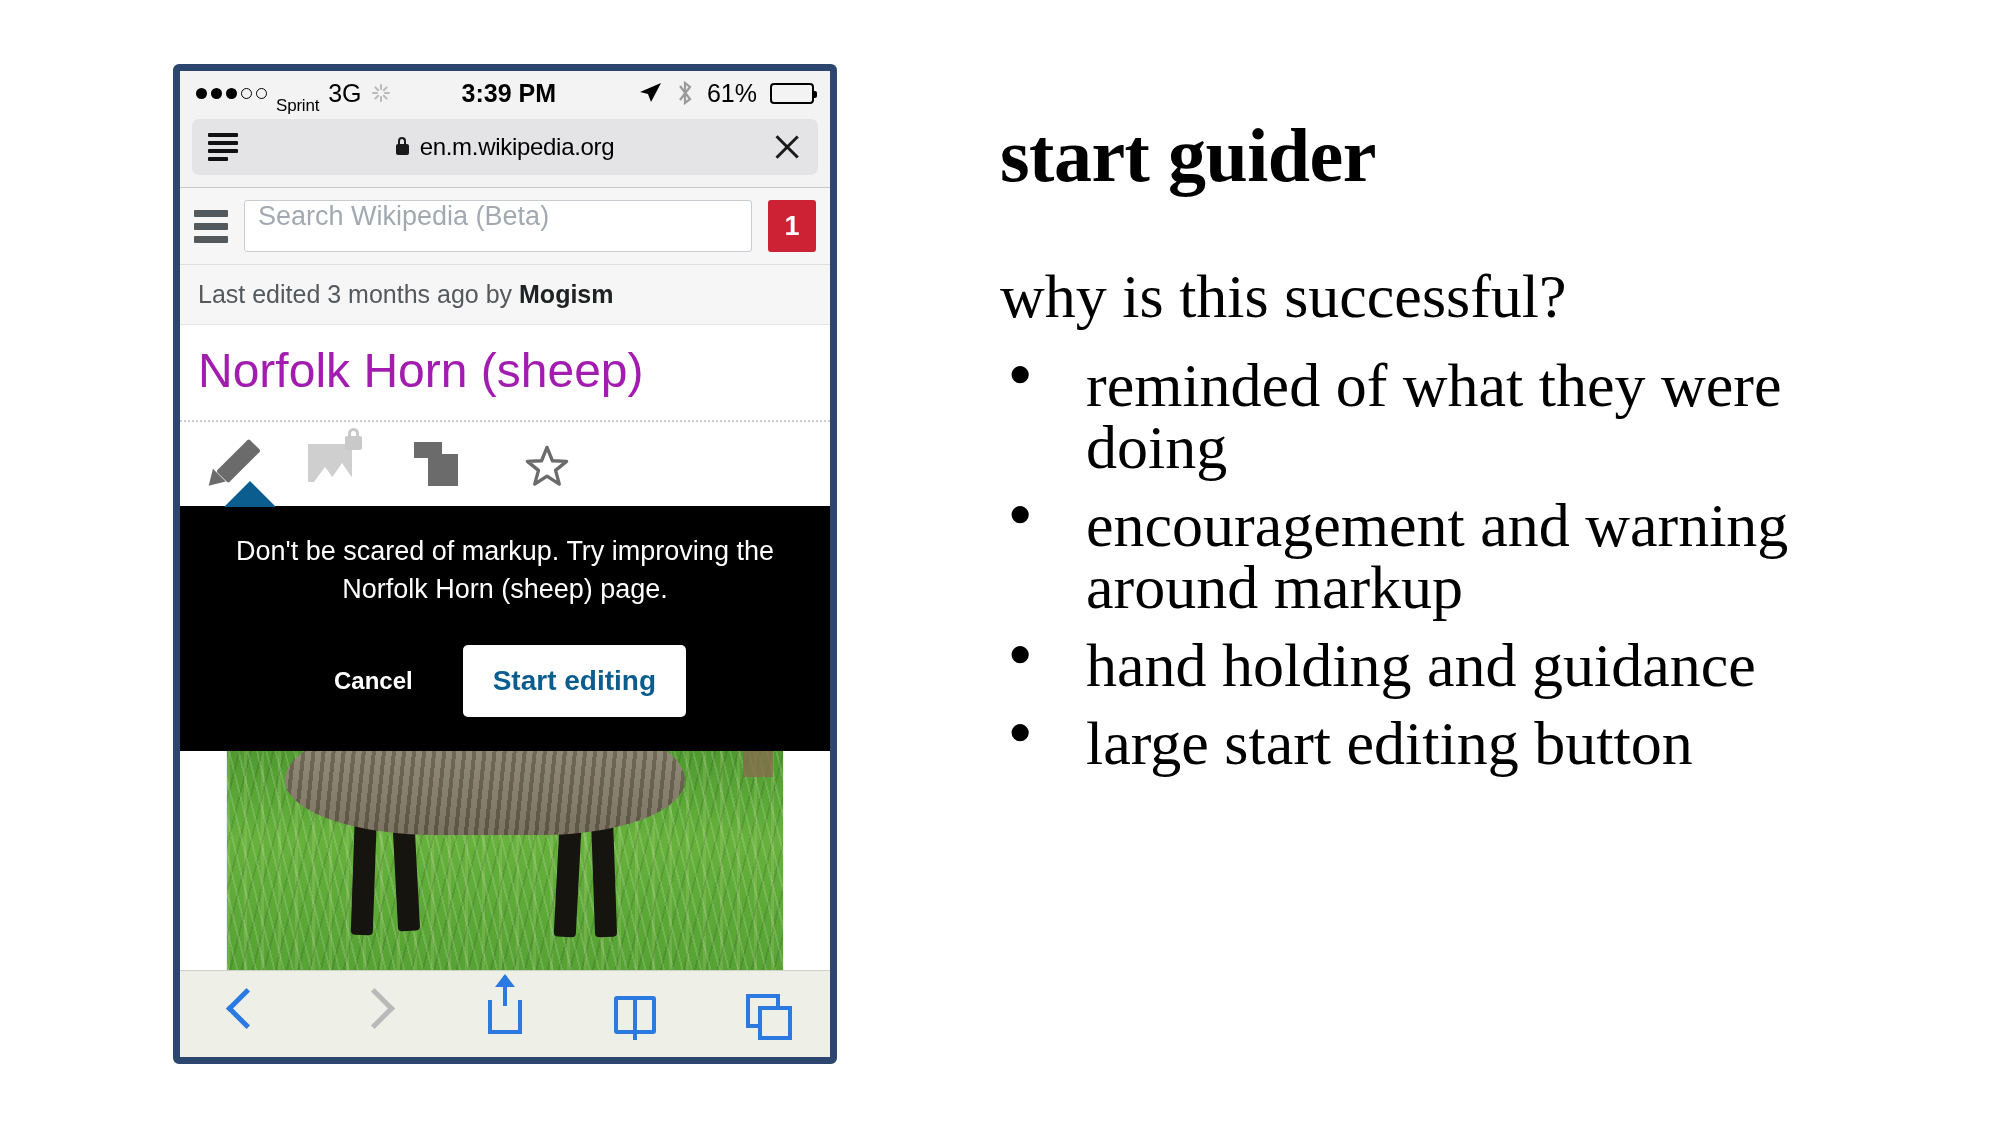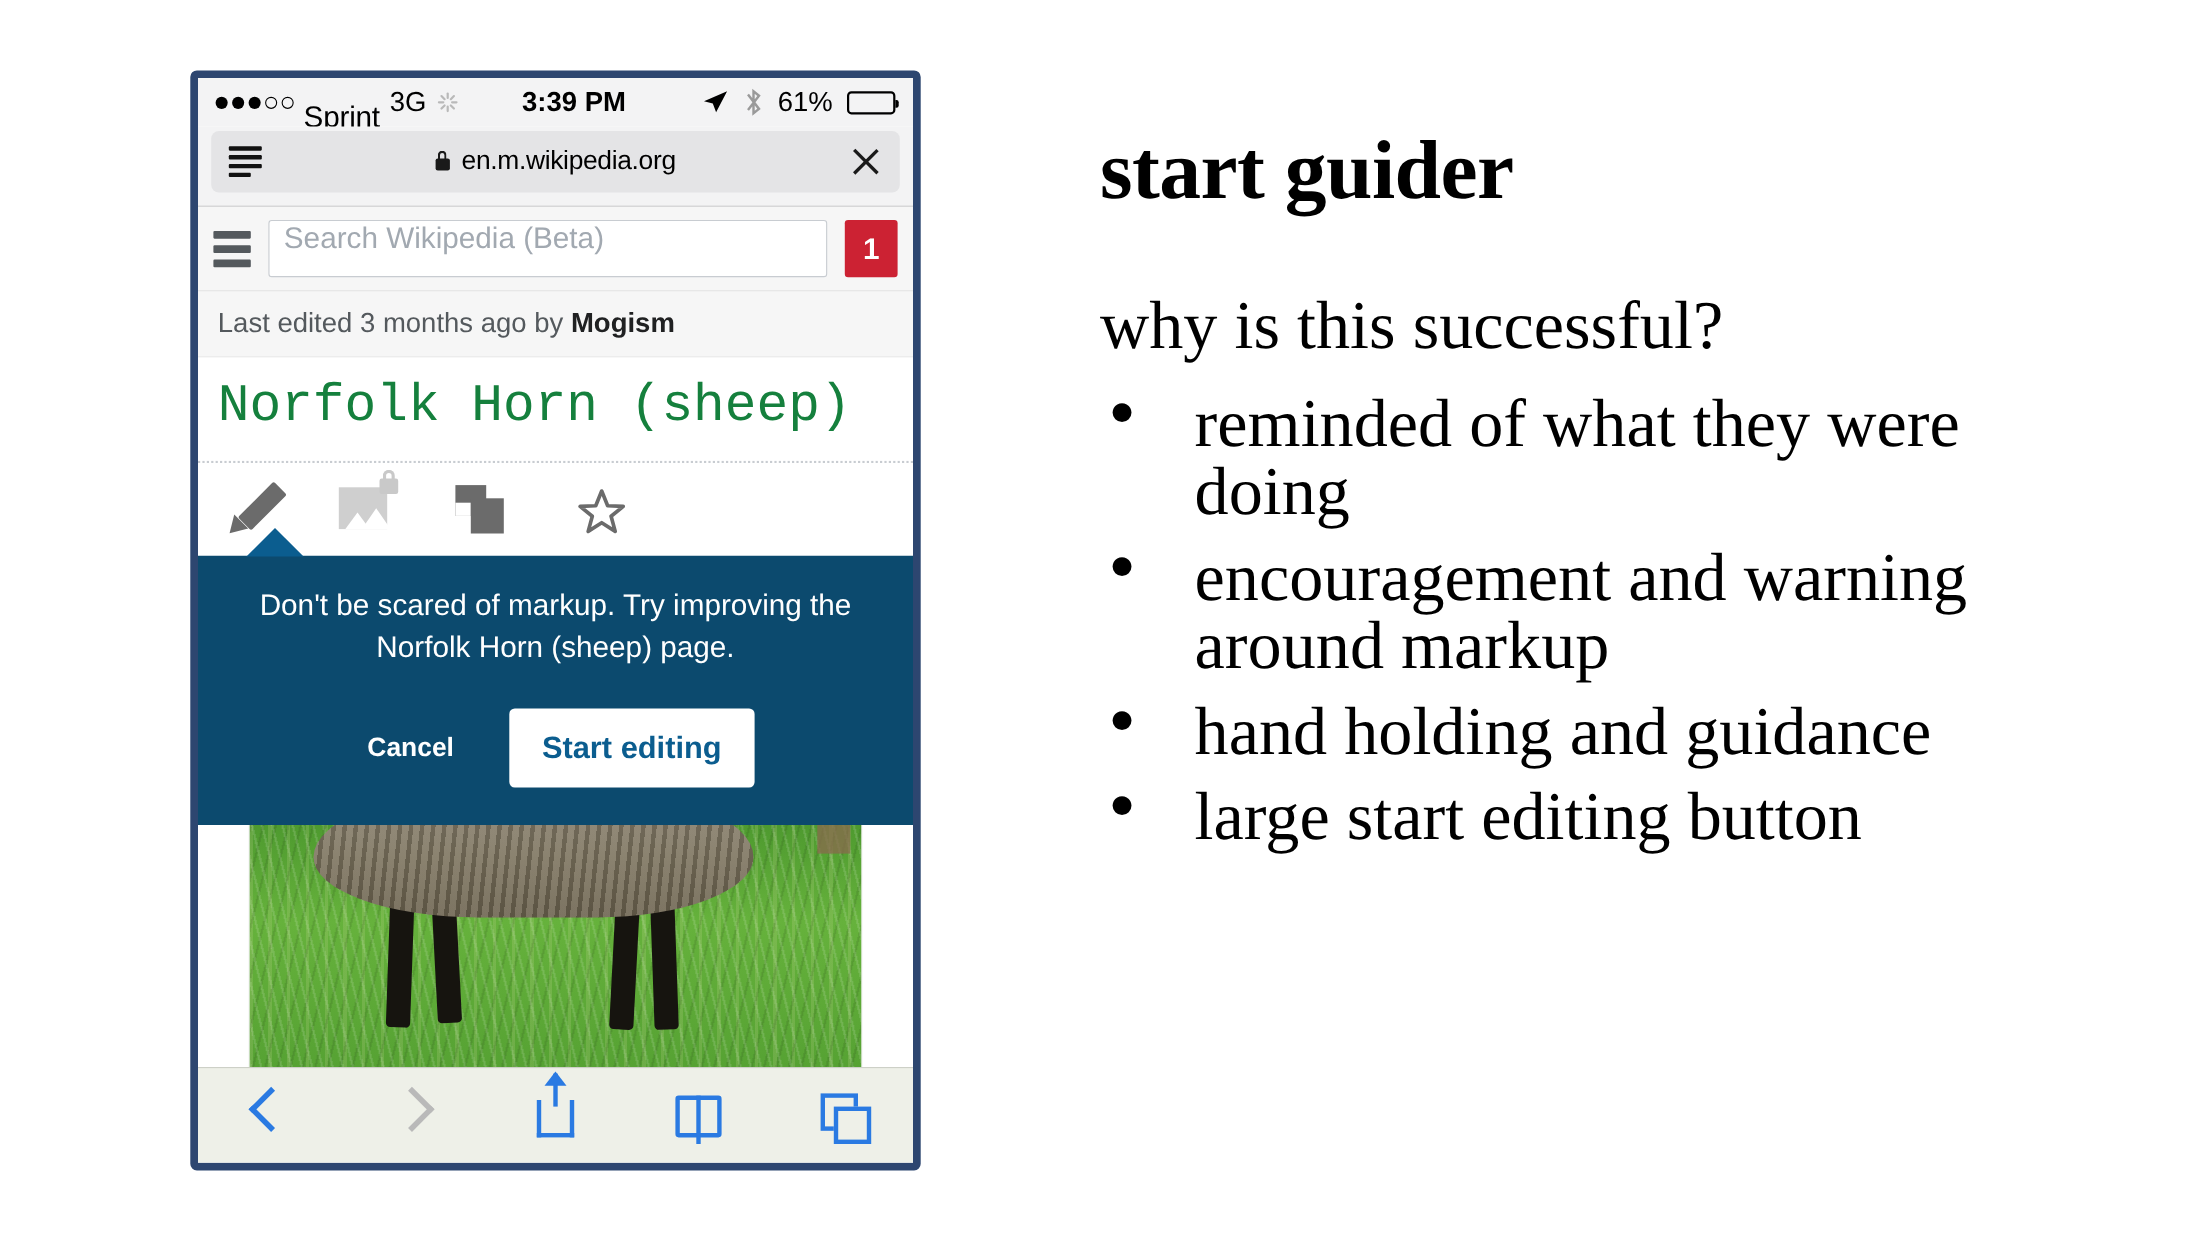--- a/index.html
+++ b/index.html
@@ -40,21 +40,21 @@
     padding: 0 16px;
     font-size: 25px;
     color: #000;
     box-sizing: border-box;
     flex: 0 0 auto;
   }
   .sb-left { display: flex; align-items: center; gap: 9px; }
   .dots { display: flex; align-items: center; gap: 4px; }
   .dot { width: 11px; height: 11px; border-radius: 50%; background: #000; }
   .dot.hollow { background: transparent; border: 1.8px solid #000; box-sizing: border-box; }
-  .carrier { font-size: 27px; letter-spacing: -0.2px; margin-top: 26px; }
+  .carrier { font-size: 17px; letter-spacing: -0.2px; margin-top: 26px; }
   .net { font-size: 25px; }
   .spinner { position: relative; width: 20px; height: 20px; display: inline-block; }
   .spinner i {
     position: absolute; left: 9px; top: 1px; width: 2px; height: 6px;
     background: #b9b9b9; border-radius: 1px; transform-origin: 1px 9px;
   }
   .sb-center { flex: 1; text-align: center; font-weight: bold; font-size: 25px; margin-left: -10px; }
   .sb-right { display: flex; align-items: center; gap: 13px; }
   .battpct { font-size: 25px; }
   .battery {
@@ -137,23 +137,23 @@
     background: #f6f6f6;
     padding: 15px 18px;
     font-size: 25px;
     color: #54595d;
     border-bottom: 1px solid #e4e4e4;
     flex: 0 0 auto;
   }
   .lastedited b { color: #202122; }
 
   .article-title {
-    font-family: Liberation Mono, monospace;
+    font-family: Liberation Sans, sans-serif;
     font-size: 48px;
-    color: #15803d;
+    color: #a21caf;
     padding: 18px 18px 22px 18px;
     background: #fff;
     border-bottom: 2px dotted #c8ccd1;
     flex: 0 0 auto;
   }
 
   .icon-row {
     background: #fff;
     display: flex;
     align-items: center;
@@ -214,21 +214,21 @@
     color: #6b6b6b;
   }
   .pointer {
     position: absolute; left: 44px; bottom: -1px; width: 0; height: 0;
     border-left: 26px solid transparent; border-right: 26px solid transparent;
     border-bottom: 26px solid #0b5d8f;
   }
 
   
   .guider {
-    background: #0c4a6e;
+    background: #000000;
     color: #fff;
     padding: 26px 22px 34px 22px;
     text-align: center;
     flex: 0 0 auto;
   }
   .guider-text { font-size: 27px; line-height: 1.42; }
   .guider-buttons {
     display: flex; align-items: center; justify-content: center; gap: 40px; margin-top: 36px;
   }
   .btn-cancel {

